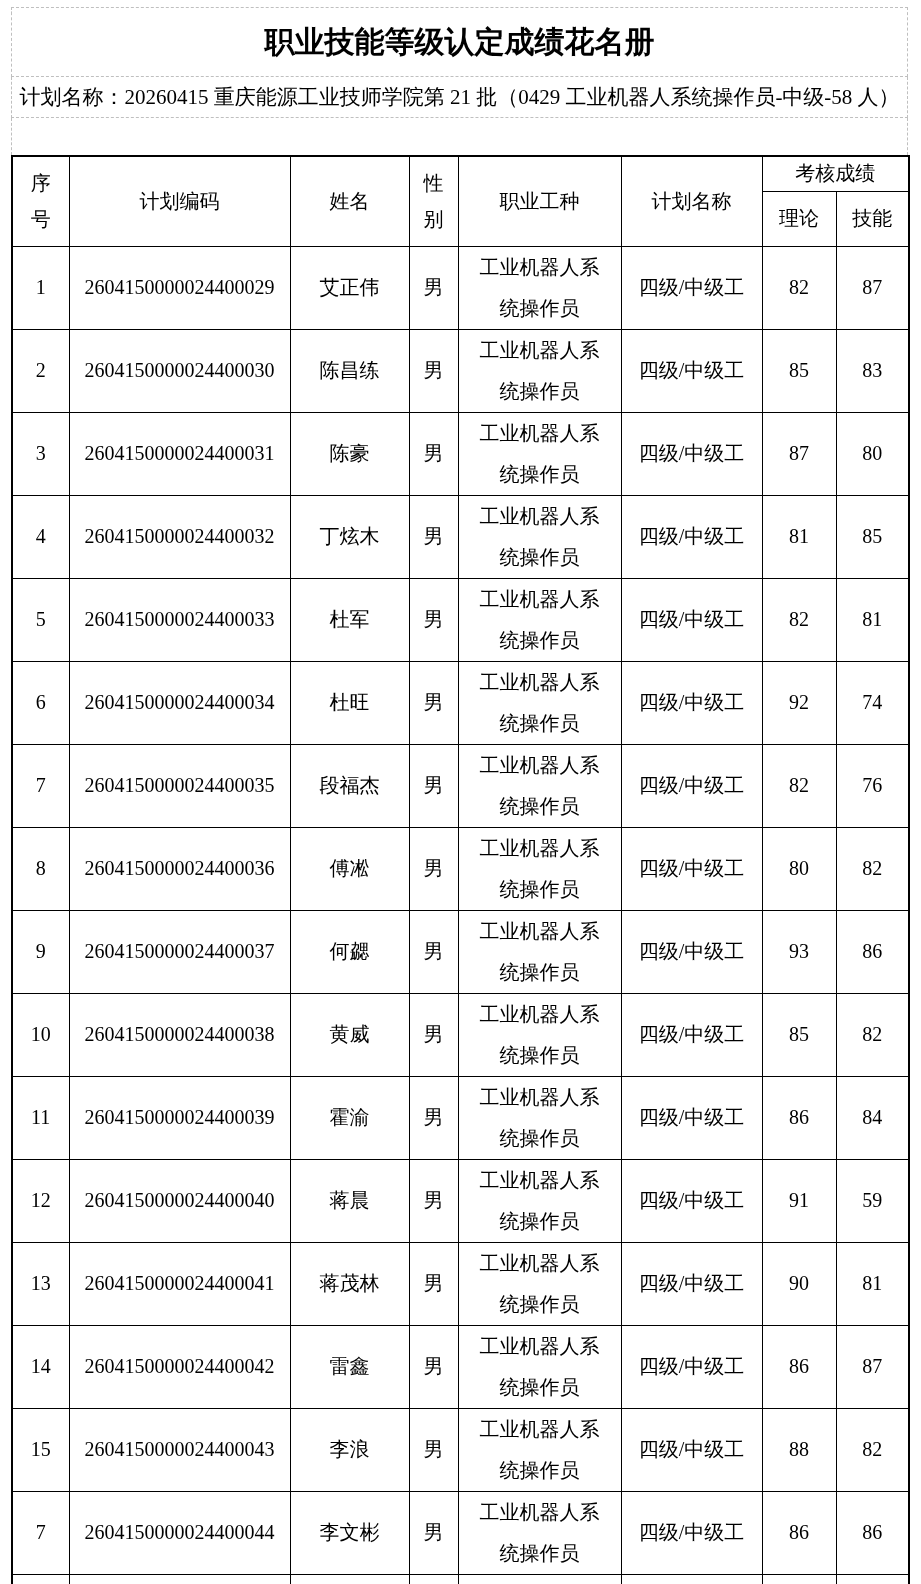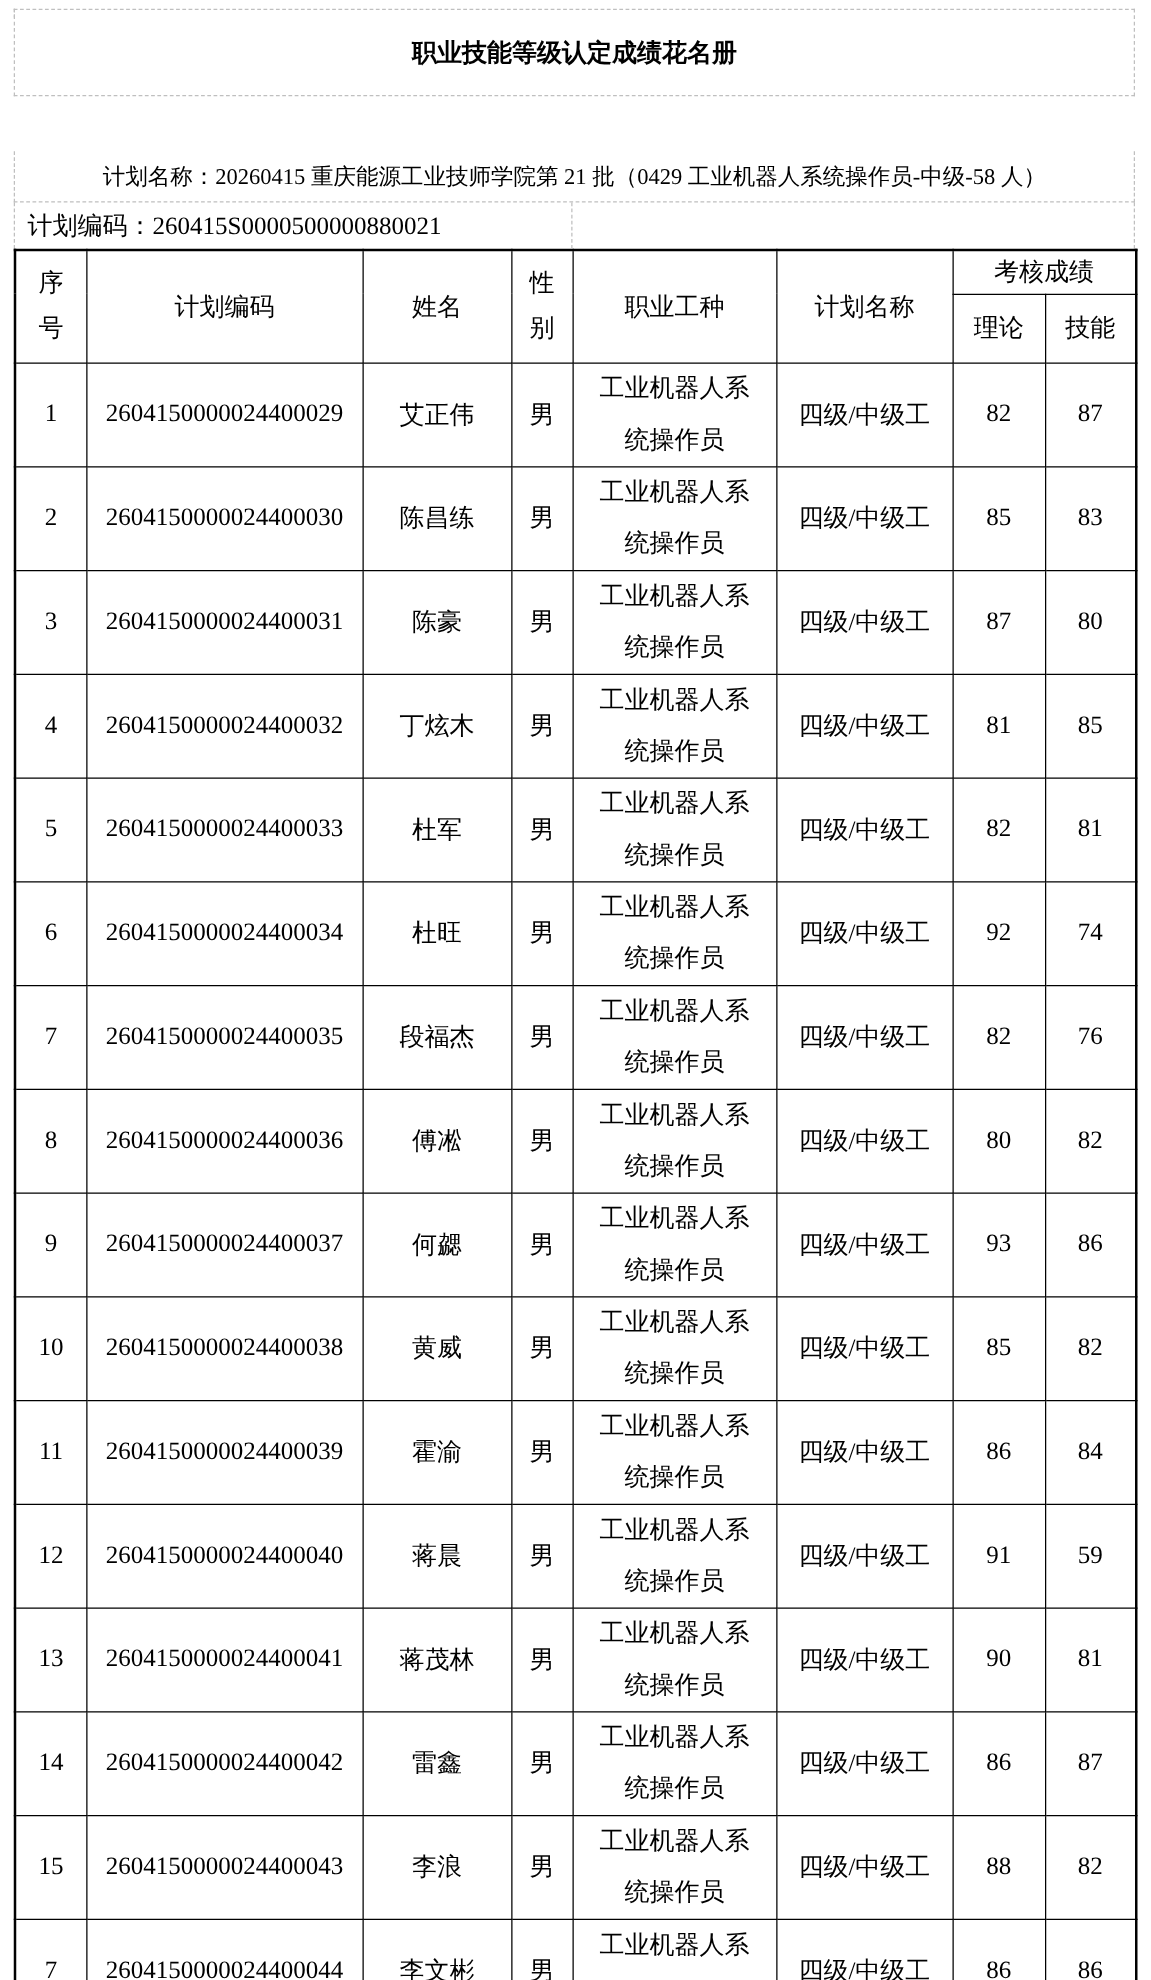--- a/index.html
+++ b/index.html
@@ -14,28 +14,27 @@
 
   
   .grid-stub { position:absolute; left:11px; top:0; width:0; height:7px; border-left:1px dashed var(--gridline,#bfbfbf); }
 
   .pre { margin-left:11px; width:897px; }
 
   .title-row {
     margin-top:7px; height:70px;
     border:1px dashed var(--gridline,#bfbfbf);
     display:flex; align-items:center; justify-content:center;
-    font-size:20px; font-weight:bold;
+    font-size:30px; font-weight:bold;
   }
   .plan-name-row {
     height:41px;
     border:1px dashed var(--gridline,#bfbfbf); border-top:none;
     display:flex; align-items:center; justify-content:center;
-    font-size:18px;
-    margin-top:44px;
+    font-size:21px;
   }
   .plan-code-row {
     height:37px; display:flex;
     border-left:1px dashed var(--gridline,#bfbfbf);
     border-right:1px dashed var(--gridline,#bfbfbf);
   }
   .plan-code-cell {
     width:446px; height:100%;
     border-right:1px dashed var(--gridline,#bfbfbf);
     display:flex; align-items:center;
@@ -68,21 +67,20 @@
 
 <div class="sheet">
 
   <div class="grid-stub"></div>
 
   <div class="pre title-row">职业技能等级认定成绩花名册</div>
 
   <div class="pre plan-name-row">计划名称：20260415 重庆能源工业技师学院第 21 批（0429 工业机器人系统操作员-中级-58 人）</div>
 
   <div class="pre plan-code-row">
-    <div class="plan-code-cell">计划编码：260415S0000500000880021</div>
     <div class="plan-code-empty"></div>
   </div>
 
   <table class="score-table">
     <colgroup>
       <col style="width:57px">
         <col style="width:221px">
         <col style="width:119px">
         <col style="width:49px">
       <col style="width:163px">

